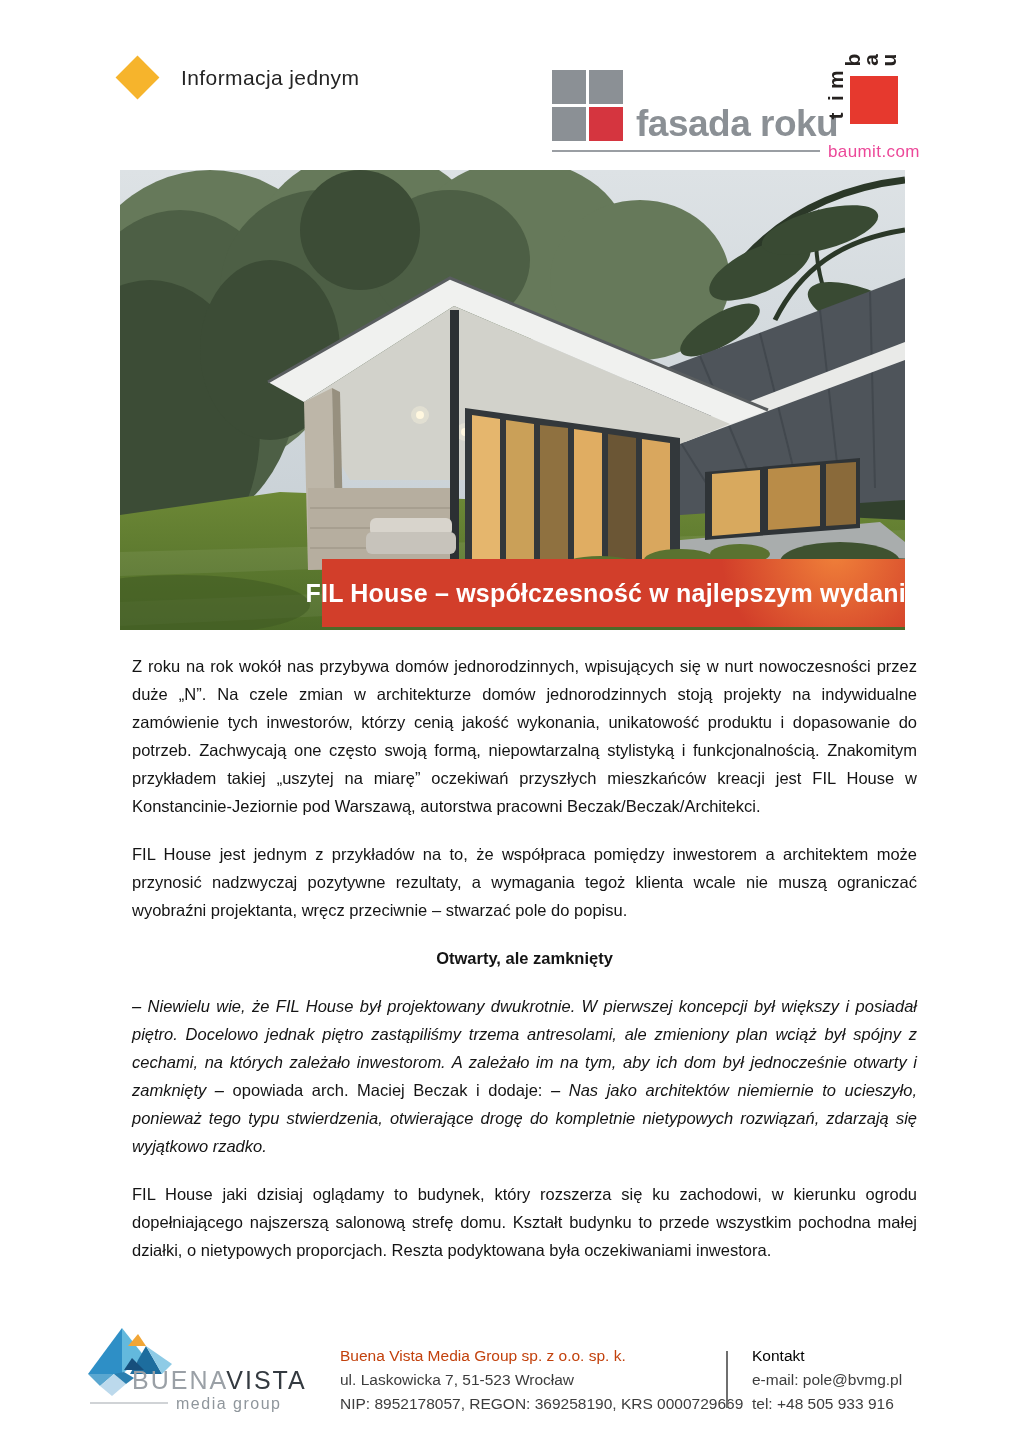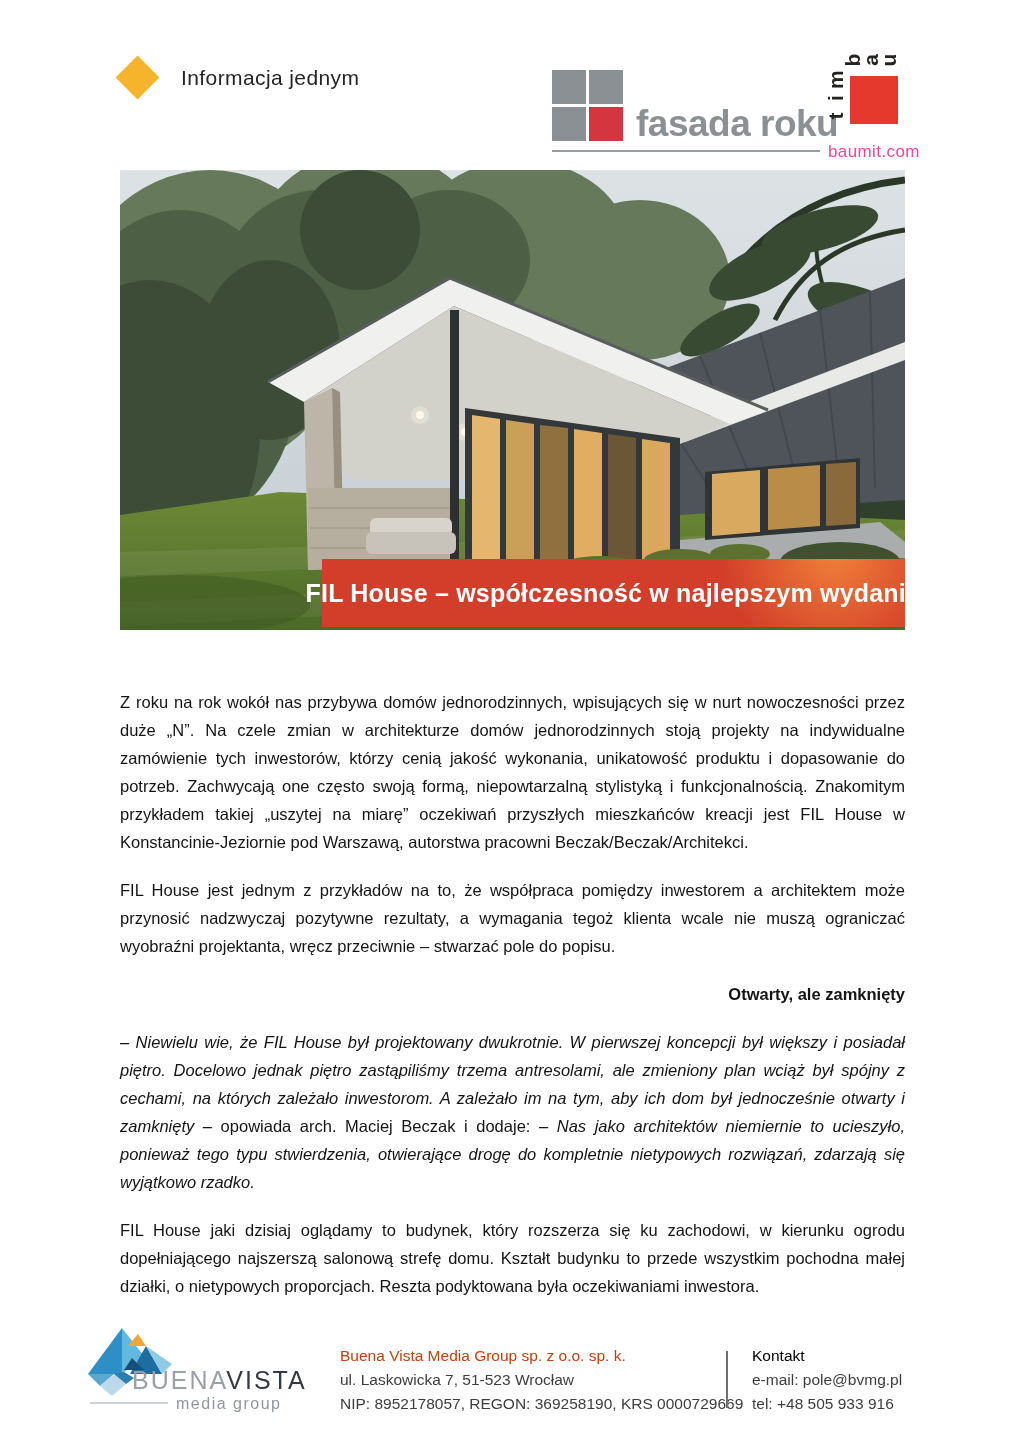--- a/index.html
+++ b/index.html
@@ -35,23 +35,23 @@
   .photo-wrap{position:absolute;left:120px;top:170px;width:785px;height:460px;overflow:hidden;}
   .photo-wrap svg{display:block;width:785px;height:460px;}
   .banner{
     position:absolute;left:202px;top:389px;right:0;height:68px;
     background:radial-gradient(circle at 88% -10%, rgba(245,140,60,.85) 0%, rgba(210,62,42,0) 22%),#d23e2a;
     display:flex;align-items:center;justify-content:center;
   }
   .banner-title{color:#ffffff;font-size:25px;font-weight:bold;letter-spacing:.2px;white-space:nowrap;}
 
   
-  .article{position:absolute;left:120px;top:652px;width:785px;font-size:16.5px;line-height:28px;text-align:justify;margin-top:36px;}
+  .article{position:absolute;left:132px;top:652px;width:785px;font-size:16.5px;line-height:28px;text-align:justify;}
   .article p{margin:0 0 20px 0;}
-  .article h2{margin:0 0 20px 0;font-size:16.5px;line-height:28px;font-weight:bold;text-align:right;}
+  .article h2{margin:0 0 20px 0;font-size:16.5px;line-height:28px;font-weight:bold;text-align:center;}
   .quote-italic{font-style:italic;}
   .quote-normal{font-style:normal;}
 
   
   .footer{position:absolute;left:0;top:1322px;width:1020px;height:110px;}
   .bv-logo{position:absolute;left:80px;top:0;}
   .company{position:absolute;left:340px;top:22px;font-size:15.5px;line-height:24px;color:#3d3d3d;}
   .company .co-name{color:#c2410c;}
   .footer-divider{position:absolute;left:726px;top:29px;width:2px;height:57px;background:#6f6f6f;}
   .contact{position:absolute;left:752px;top:22px;font-size:15.5px;line-height:24px;color:#3d3d3d;}

